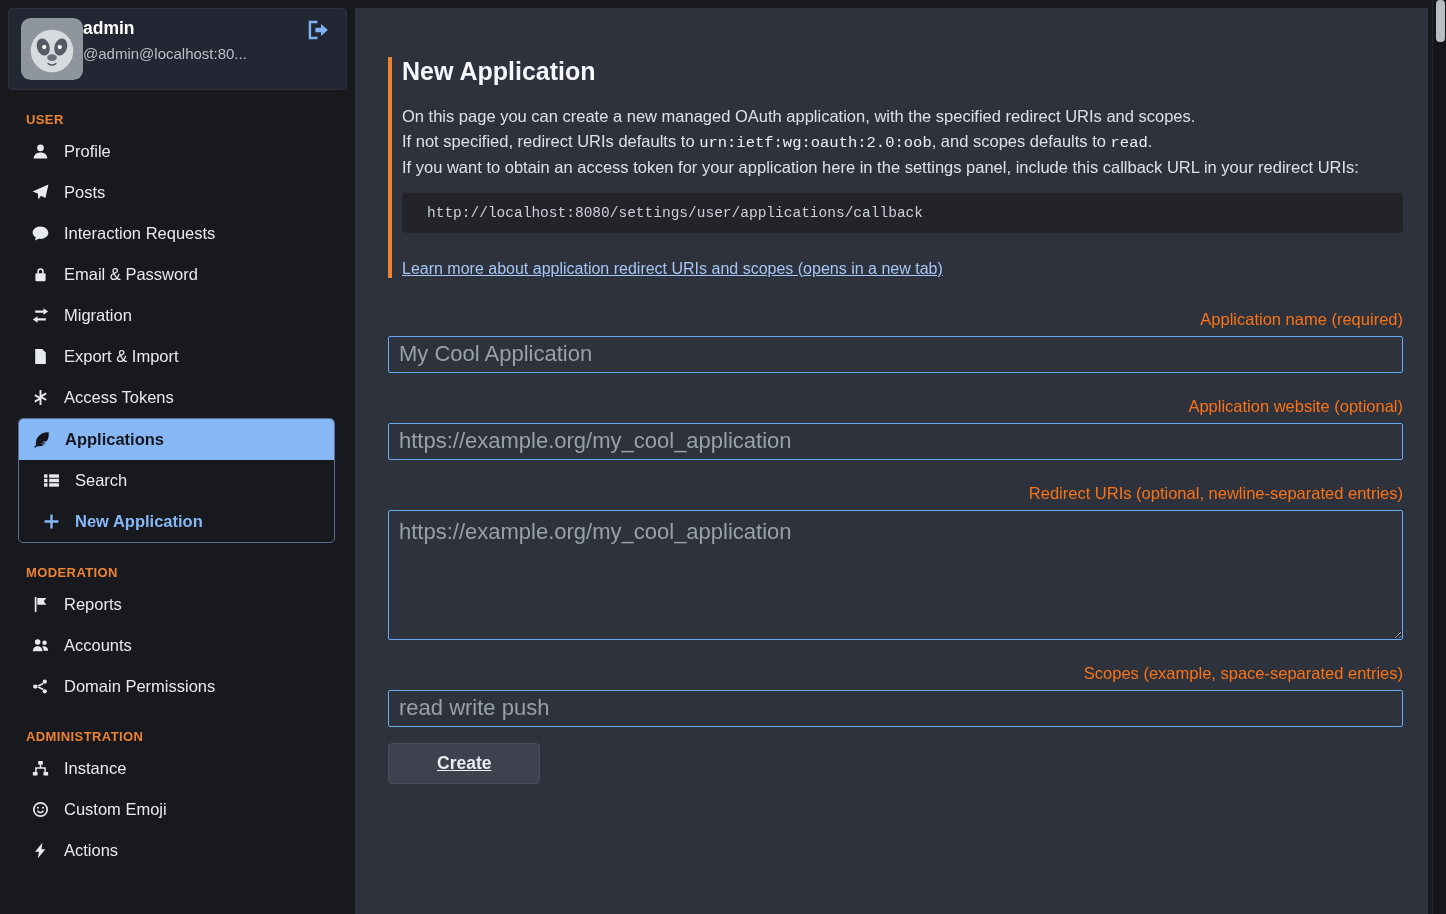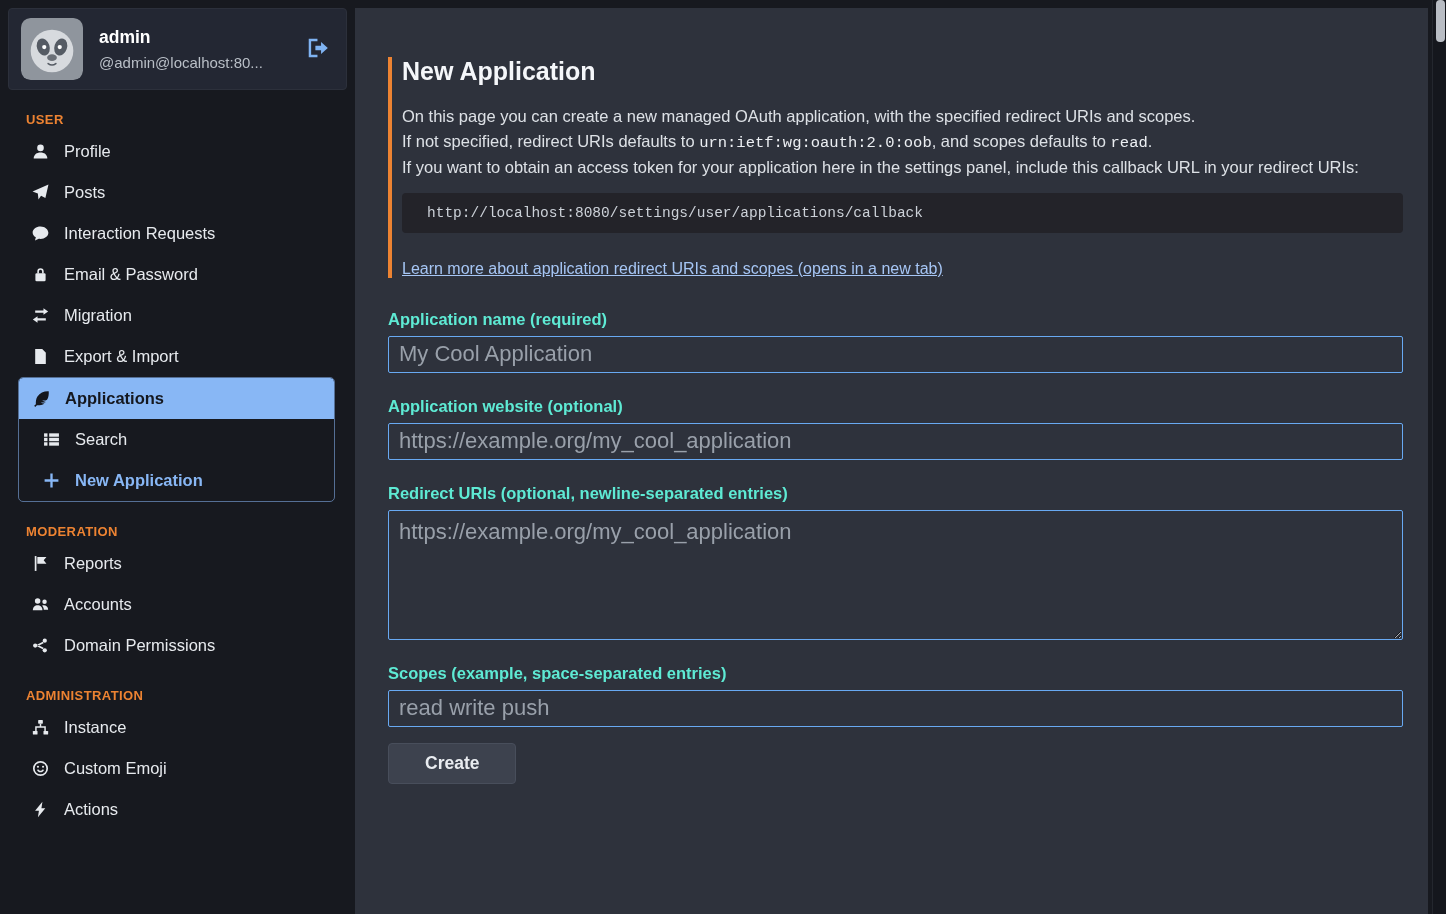--- a/index.html
+++ b/index.html
@@ -13,21 +13,21 @@
   .app { display: flex; width: 1446px; height: 914px; }
 
   
   .sidebar { width: 355px; flex: none; overflow: hidden; }
   .user-card {
     margin: 8px; padding: 9px 12px; height: 82px;
     background: var(--bg-card, #232733);
     border: 1px solid #2c3останов;
     border: 1px solid #2c303b;
     border-radius: 4px;
-    display: flex; align-items: center; gap: 16px;
+    display: flex; gap: 0;
     cursor: pointer;
   }
   .avatar { width: 62px; height: 62px; flex: none; border-radius: 8px; overflow: hidden; }
   .avatar svg { display: block; width: 100%; height: 100%; }
   .user-meta { flex: 1; min-width: 0; }
   .user-name { font-weight: bold; font-size: 17.5px; color: #ffffff; margin-bottom: 6px; }
   .user-handle { font-size: 15px; color: var(--fg-muted, #b9bfc7); white-space: nowrap; overflow: hidden; }
   .logout { flex: none; width: 26px; height: 26px; color: #7fb3f2; cursor: pointer; margin-right: 2px; }
   .logout svg { width: 24px; height: 24px; fill: currentColor; }
 
@@ -75,21 +75,21 @@
     font-size: 14.5px; color: #ccd1d8;
     white-space: nowrap; overflow: hidden;
   }
   .learn-more {
     display: inline-block; margin-top: 27px;
     color: var(--link-blue, #a6c6f5); font-size: 16px;
     text-decoration: underline; cursor: pointer;
   }
 
   .field-group { margin-bottom: 24px; max-width: 1015px; }
-  .field-label { display: block; font-size: 16.5px; font-weight: bold; color: #5eead4; margin-bottom: 7px; }
+  .field-label { display: block; font-size: 16.5px; font-weight: normal; color: #f97316; margin-bottom: 7px; text-align: right; }
   .text-input, .text-area {
     display: block; width: 100%;
     background: transparent;
     border: 1px solid var(--input-border, #68a9f2);
     border-radius: 2px;
     padding: 8px 10px;
     font-family: "Liberation Sans", sans-serif;
     font-size: 22px; color: #e6e9ee;
     outline: none;
   }
@@ -97,21 +97,21 @@
   .text-area { height: 130px; resize: vertical; }
   .text-input::placeholder, .text-area::placeholder { color: #99a0aa; opacity: 1; }
 
   .create-button {
     margin-top: 16px;
     background: var(--button-bg, #3d424e);
     border: 1px solid #484e5b;
     border-radius: 4px;
     color: #e9ecf0; font-weight: bold; font-size: 17.5px;
     font-family: "Liberation Sans", sans-serif;
-    padding: 9px 36px; cursor: pointer;
+    padding: 9px 48px; cursor: pointer; text-decoration: underline;
   }
 
   
   .scroll-track { width: 14px; flex: none; background: #15171d; position: relative; border-left: 1px solid #24272e; }
   .scroll-thumb { position: absolute; top: 0; left: 3px; width: 9px; height: 42px; border-radius: 4px; background: #b9bdc4; }
 </style>
 </head>
 <body>
 
 <div class="app">
@@ -188,20 +188,28 @@
         <span>Migration</span>
       </a>
       <a class="nav-item">
         <span class="icon">
             <svg viewBox="0 0 16 16">
               <path d="M3 1h6.5L13 4.5V15H3z"></path>
               <path d="M9.5 1v3.5H13z" opacity=".45"></path>
             </svg>
           </span>
         <span>Export &amp; Import</span>
+      </a>
+      <a class="nav-item">
+        <span class="icon">
+            <svg viewBox="0 0 16 16">
+              <path d="M7.1 1h1.8v4.6l4-2.3.9 1.6-4 2.3 4 2.3-.9 1.6-4-2.3V15H7.1v-4.6l-4 2.3-.9-1.6 4-2.3-4-2.3.9-1.6 4 2.3z"></path>
+            </svg>
+          </span>
+        <span>Access Tokens</span>
       </a>
 
       <div class="nav-group">
         <a class="nav-item selected">
           <span class="icon">
               <svg viewBox="0 0 16 16">
                 <path d="M14.8 1.2c-3.9-.3-8.4 1.4-10.6 4.8-1.4 2.2-1.6 5-1.5 7.3l-1.6 1.6 1 1 1.6-1.6c2.3.1 5-.2 7.1-1.7-1.3-.1-2.6-.4-3.5-.9 1.5.2 3.5.3 4.9-.5-1.2-.3-2.7-.8-3.5-1.4 1.5.3 3.4.2 4.5-.7 1.5-1.9 1.8-5 1.6-7.9z"></path>
               </svg>
             </span>
           <span>Applications</span>

